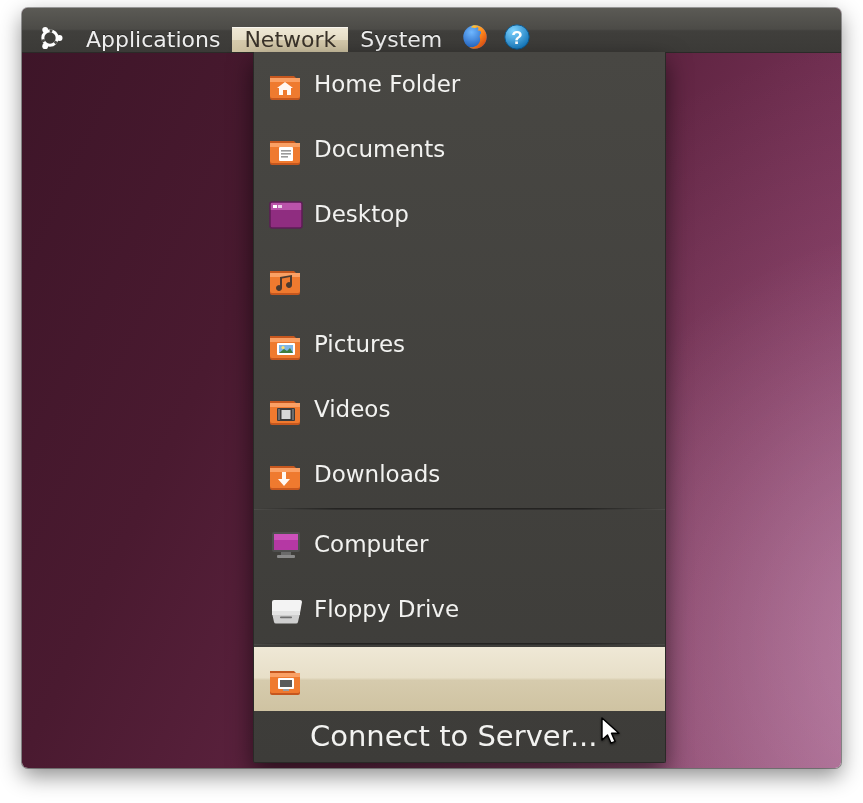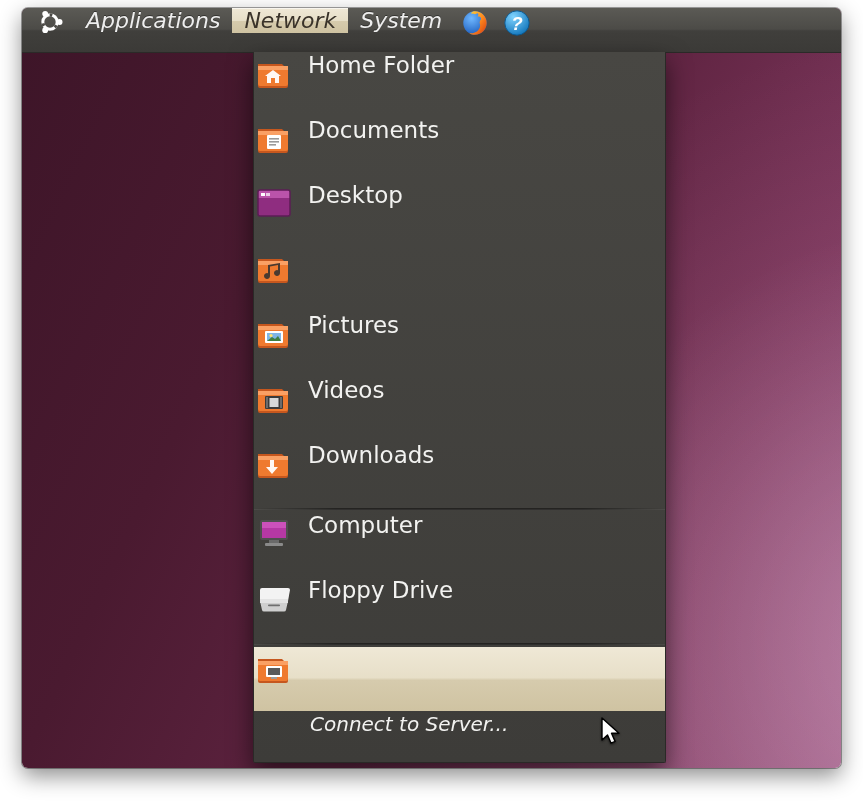--- a/index.html
+++ b/index.html
@@ -27,26 +27,25 @@
       radial-gradient(circle at 115% 85%, rgba(255,230,255,.28), rgba(255,230,255,0) 38%),
       radial-gradient(circle at 115% 85%, rgba(255,190,230,.20), rgba(255,190,230,0) 55%),
       linear-gradient(115deg, #3d1528 0%, #4a1a30 30%, #5e2340 55%, #7a355a 80%, #8f4b73 100%);
   }
   
   .panel {
     position: absolute;
     left: 0; right: 0; top: 0;
     height: 44px;
     display: flex;
-    align-items: flex-start;
+    align-items: flex-end;
     background: linear-gradient(#5b5a55 0%, #4c4b47 48%, #403f3c 52%, #3b3a37 100%);
     border-bottom: 1px solid #2b2a28;
     color: #eee;
     font-size: 22px;
-    font-style: italic;
   }
   .panel .slot {
     display: flex;
     align-items: center;
     padding: 0 12px;
     gap: 8px;
     white-space: nowrap;
   }
   .panel .menu-btn {
     cursor: pointer;
@@ -76,24 +75,24 @@
     border: 1px solid #2a2927;
     border-top: none;
     box-shadow: 0 10px 24px rgba(0,0,0,.55);
     padding-bottom: 2px;
     overflow: hidden;
     border-bottom-left-radius: 2px;
     border-bottom-right-radius: 2px;
   }
   .menu .item {
     display: flex;
-    align-items: flex-start;
-    gap: 14px;
+    align-items: center;
+    gap: 8px;
     height: 64px;
-    padding: 0 14px 0 0;
+    padding: 0 14px 0 12px;
     color: #f2f2f0;
     font-size: 23px;
     cursor: pointer;
   }
   .menu .item + .item { border-top: 1px solid rgba(0,0,0,0); }
   .menu .sep {
     height: 1px;
     margin: 2px 0;
     background: linear-gradient(to right, rgba(0,0,0,0), rgba(0,0,0,.45) 20%, rgba(0,0,0,.45) 80%, rgba(0,0,0,0));
     border-bottom: 1px solid rgba(255,255,255,.06);
@@ -101,21 +100,21 @@
   .menu .item.hovered {
     background: linear-gradient(#efe8d6 0%, #e7dfc8 48%, #d6cbad 52%, #cfc3a2 100%);
     color: #2c2a24;
   }
   .menu .item .icon-slot {
     width: 40px; height: 40px;
     display:flex; align-items:center; justify-content:center;
     flex: 0 0 40px;
   }
   .menu .item .label { flex: 1 1 auto; }
-  .menu .item.indented { padding-left: 56px; font-size: 20px; height: 48px; font-style: italic; }
+  .menu .item.indented { padding-left: 56px; font-size: 29px; height: 48px; }
   
   .cursor {
     position: absolute;
     left: 578px; top: 708px;
     pointer-events: none;
     filter: drop-shadow(0 1px 1px rgba(0,0,0,.6));
   }
 </style>
 </head>
 <body>

